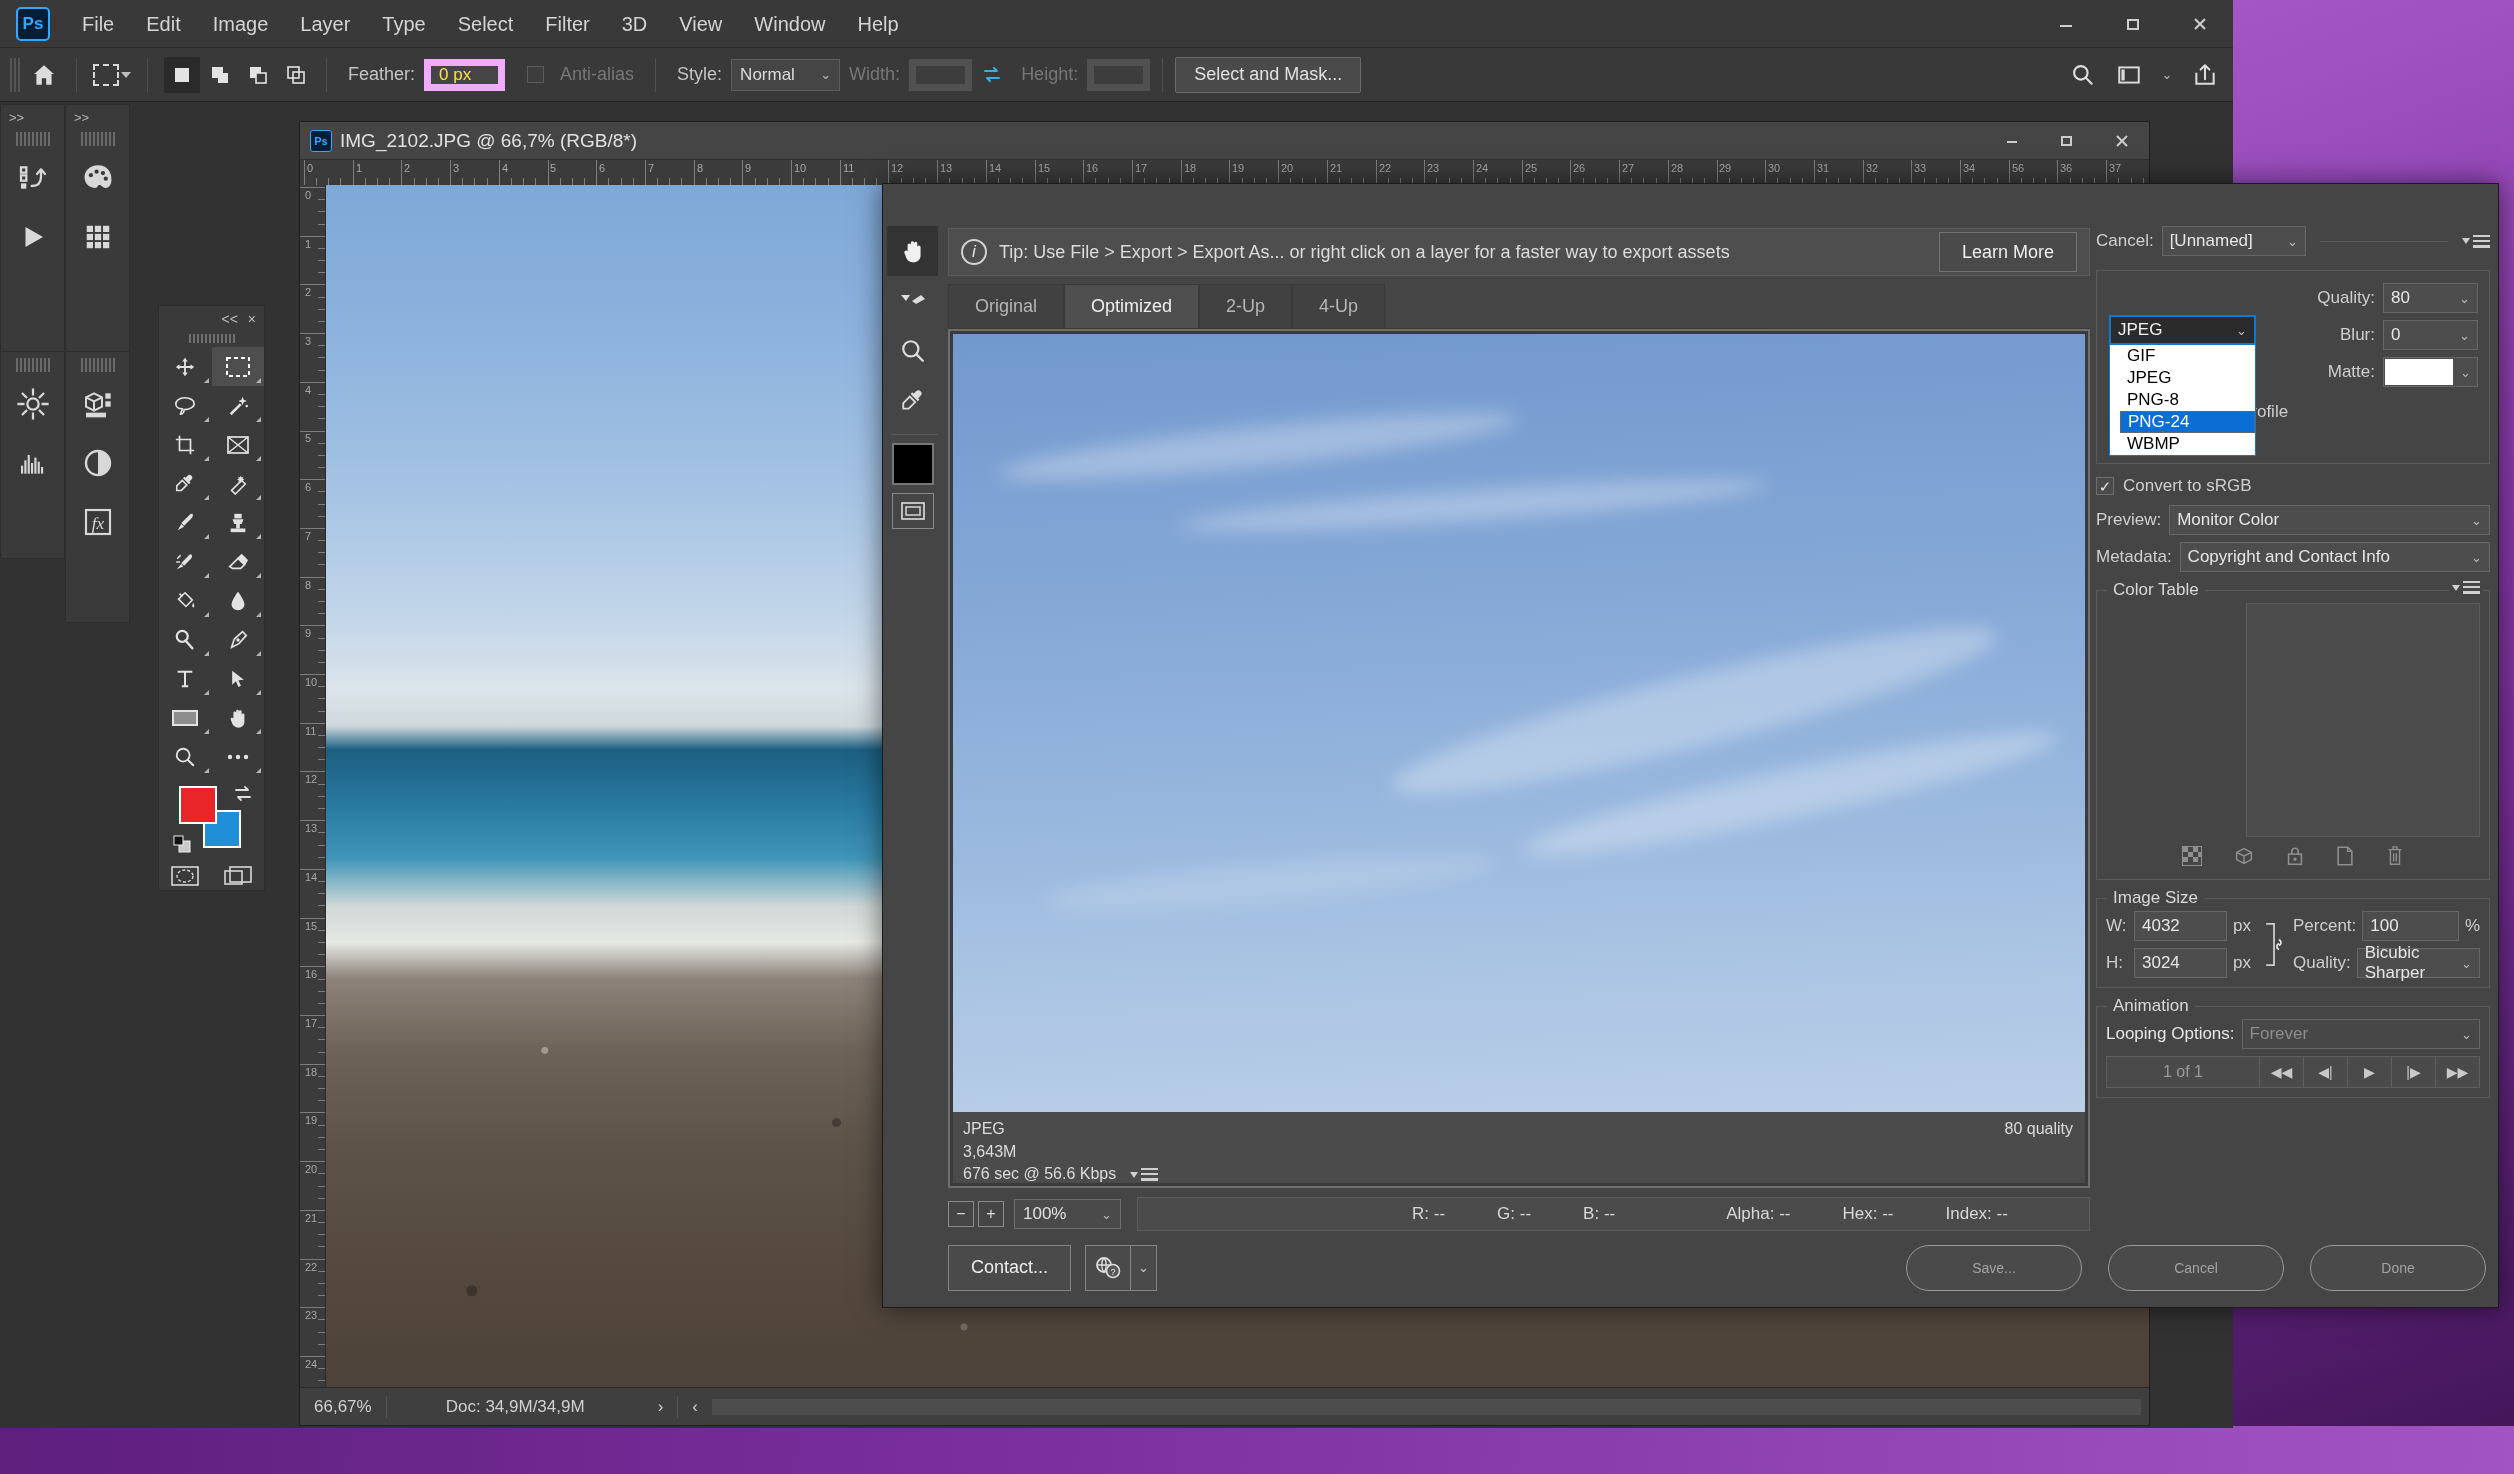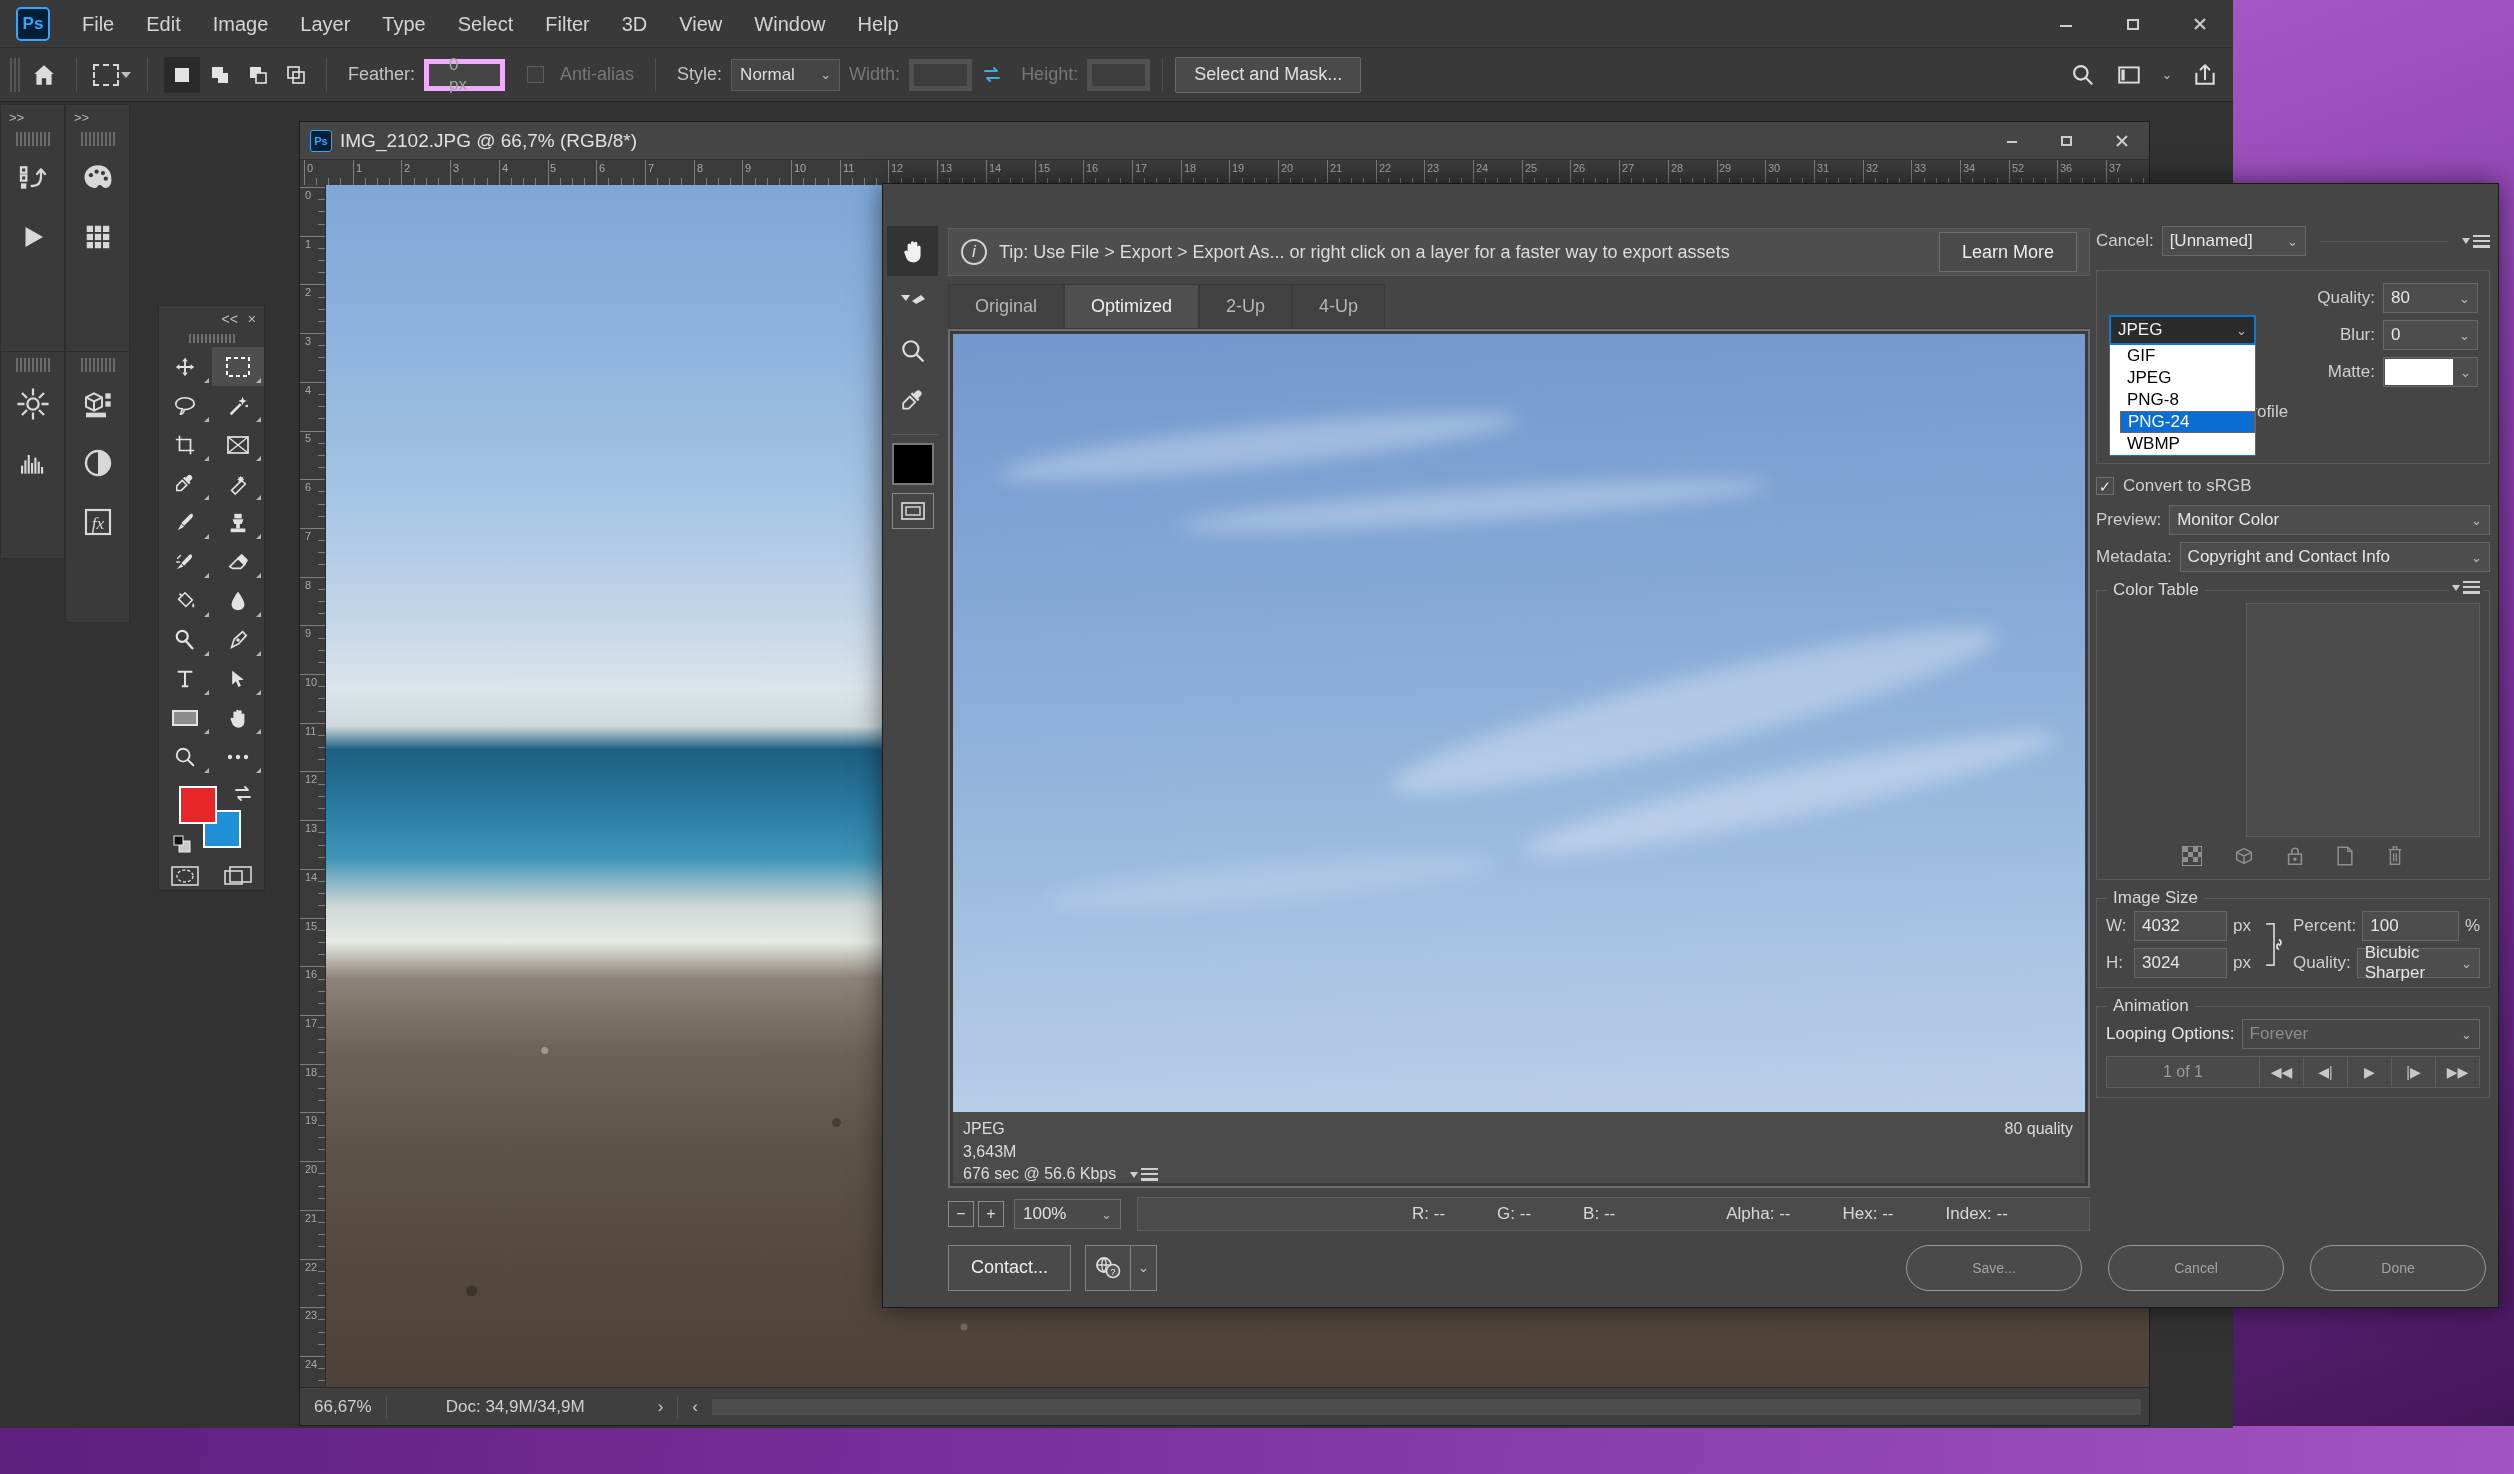--- a/index.html
+++ b/index.html
@@ -72,22 +72,22 @@
   .caret { width: 0;height:0;border-left:5px solid transparent;border-right:5px solid transparent;border-top:6px solid #bdbdbd; }
   .sel-mode-group { display: flex; gap: 2px; margin-left: 4px; }
   .sel-mode {
     width: 36px; height: 36px; display: flex; align-items: center; justify-content: center;
     border-radius: 2px;
   }
   .sel-mode.active { background: #2a2a2a; }
   .ob-label { font-size: 18px; color: #c4c4c4; padding: 0 9px; white-space: nowrap; }
   .ob-label.dim { color: #777; }
   .ob-input {
-    height: 32px; background: #454545; border: 5px solid #f0abfc; color: #a3a3a3;
-    font-size: 17px; padding: 0 20px; display: flex; align-items: center;
+    height: 32px; background: #454545; border: 7px solid #f0abfc; color: #fde047;
+    font-size: 17px; padding: 0 8px; display: flex; align-items: center;
   }
   .ob-input.empty { background: #3d3d3d; border-color: #515151; }
   .ob-select {
     height: 32px; background: #454545; border: 1px solid #5d5d5d; color: #ddd;
     font-size: 17px; padding: 0 8px; display: flex; align-items: center; gap: 14px;
     justify-content: space-between;
   }
   .chev { color:#bdbdbd; font-size: 13px; }
   .ob-check { width: 17px;height:17px;border:1px solid #5c5c5c;background:#3d3d3d;margin-right:7px; }
   .ob-btn {
@@ -920,21 +920,21 @@
           <div class="rtick" style="left: 1614px; top: 2px;">33</div>
           <div class="rmark" style="left: 1611px; top: 0px; width: 1px; height: 26px;"></div>
           <div class="rmark" style="left: 1624px; top: 18px; width: 1px; height: 8px;"></div>
           <div class="rmark" style="left: 1636px; top: 18px; width: 1px; height: 8px;"></div>
           <div class="rmark" style="left: 1648px; top: 18px; width: 1px; height: 8px;"></div>
           <div class="rtick" style="left: 1663px; top: 2px;">34</div>
           <div class="rmark" style="left: 1660px; top: 0px; width: 1px; height: 26px;"></div>
           <div class="rmark" style="left: 1672px; top: 18px; width: 1px; height: 8px;"></div>
           <div class="rmark" style="left: 1684px; top: 18px; width: 1px; height: 8px;"></div>
           <div class="rmark" style="left: 1697px; top: 18px; width: 1px; height: 8px;"></div>
-          <div class="rtick" style="left: 1712px; top: 2px;">52</div>
+          <div class="rtick" style="left: 1712px; top: 2px;">56</div>
           <div class="rmark" style="left: 1709px; top: 0px; width: 1px; height: 26px;"></div>
           <div class="rmark" style="left: 1721px; top: 18px; width: 1px; height: 8px;"></div>
           <div class="rmark" style="left: 1733px; top: 18px; width: 1px; height: 8px;"></div>
           <div class="rmark" style="left: 1745px; top: 18px; width: 1px; height: 8px;"></div>
           <div class="rtick" style="left: 1760px; top: 2px;">36</div>
           <div class="rmark" style="left: 1757px; top: 0px; width: 1px; height: 26px;"></div>
           <div class="rmark" style="left: 1770px; top: 18px; width: 1px; height: 8px;"></div>
           <div class="rmark" style="left: 1782px; top: 18px; width: 1px; height: 8px;"></div>
           <div class="rmark" style="left: 1794px; top: 18px; width: 1px; height: 8px;"></div>
           <div class="rtick" style="left: 1809px; top: 2px;">37</div>

